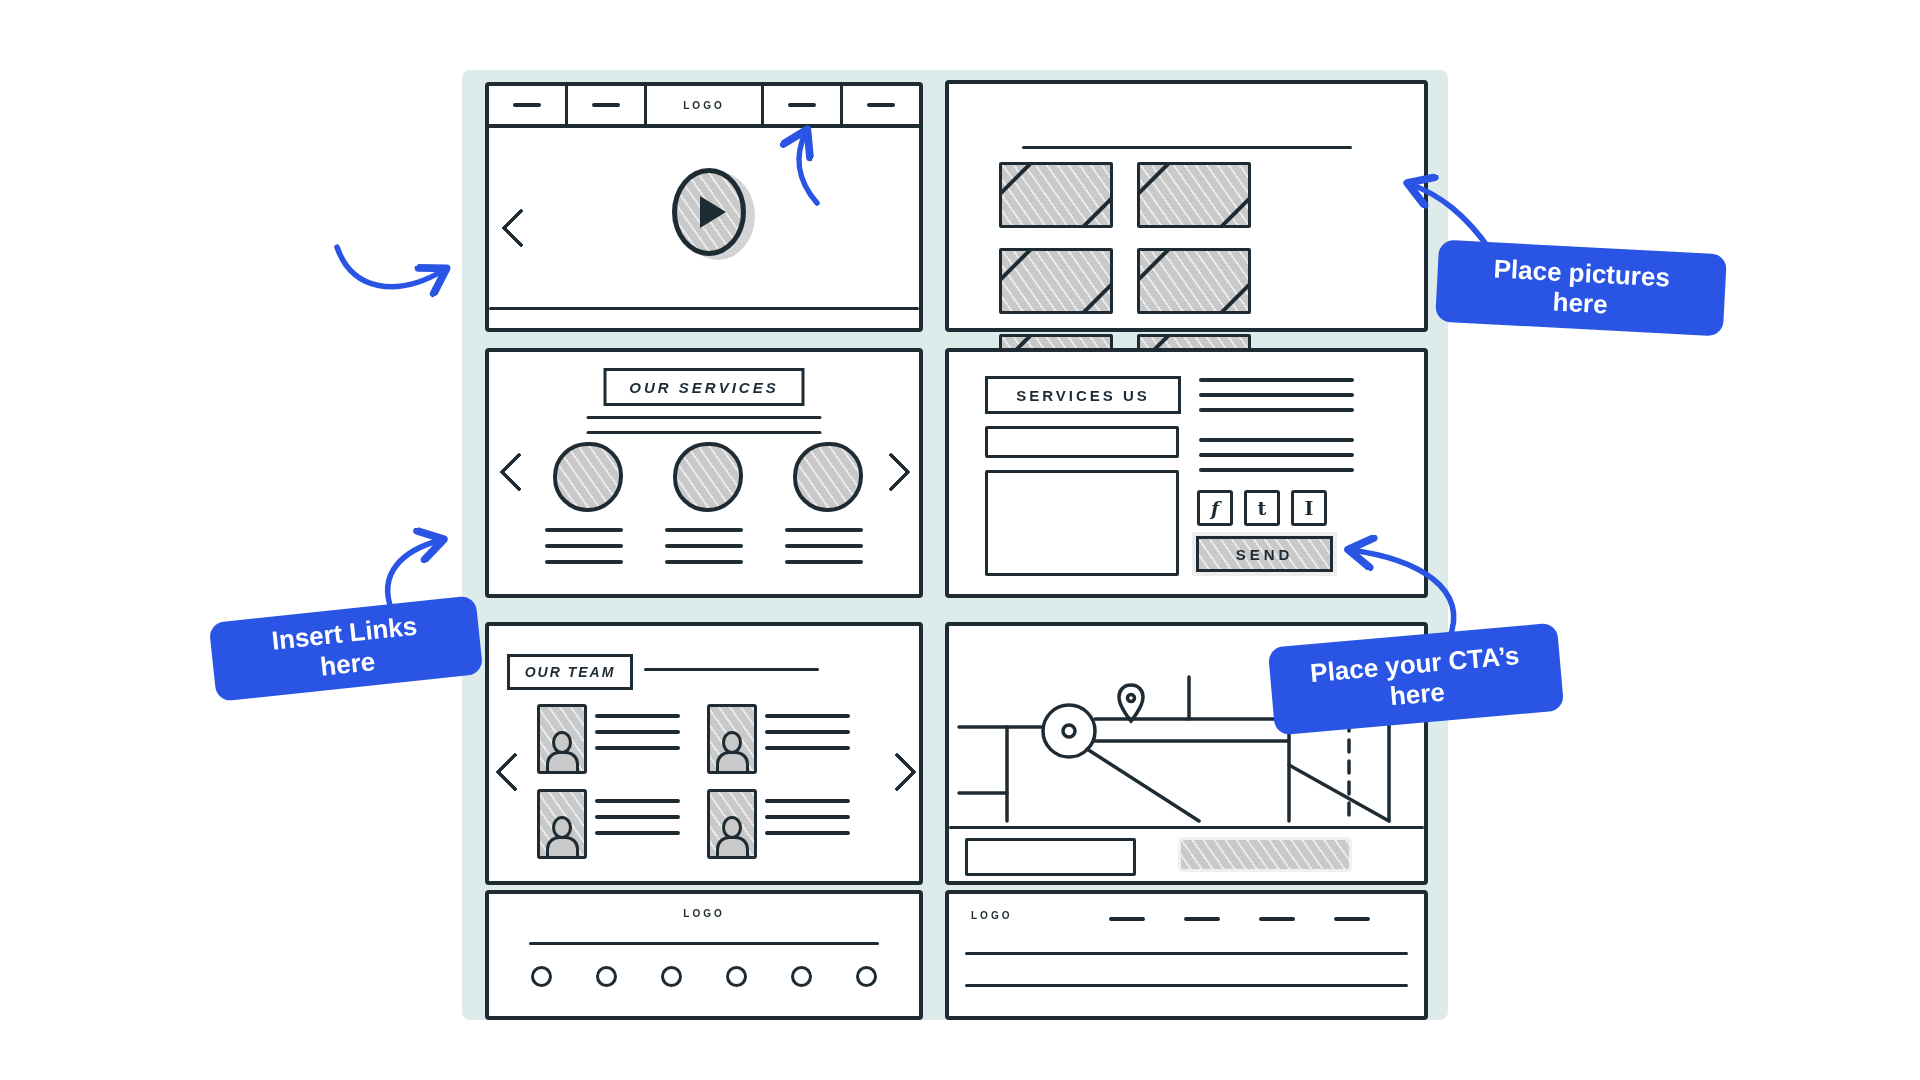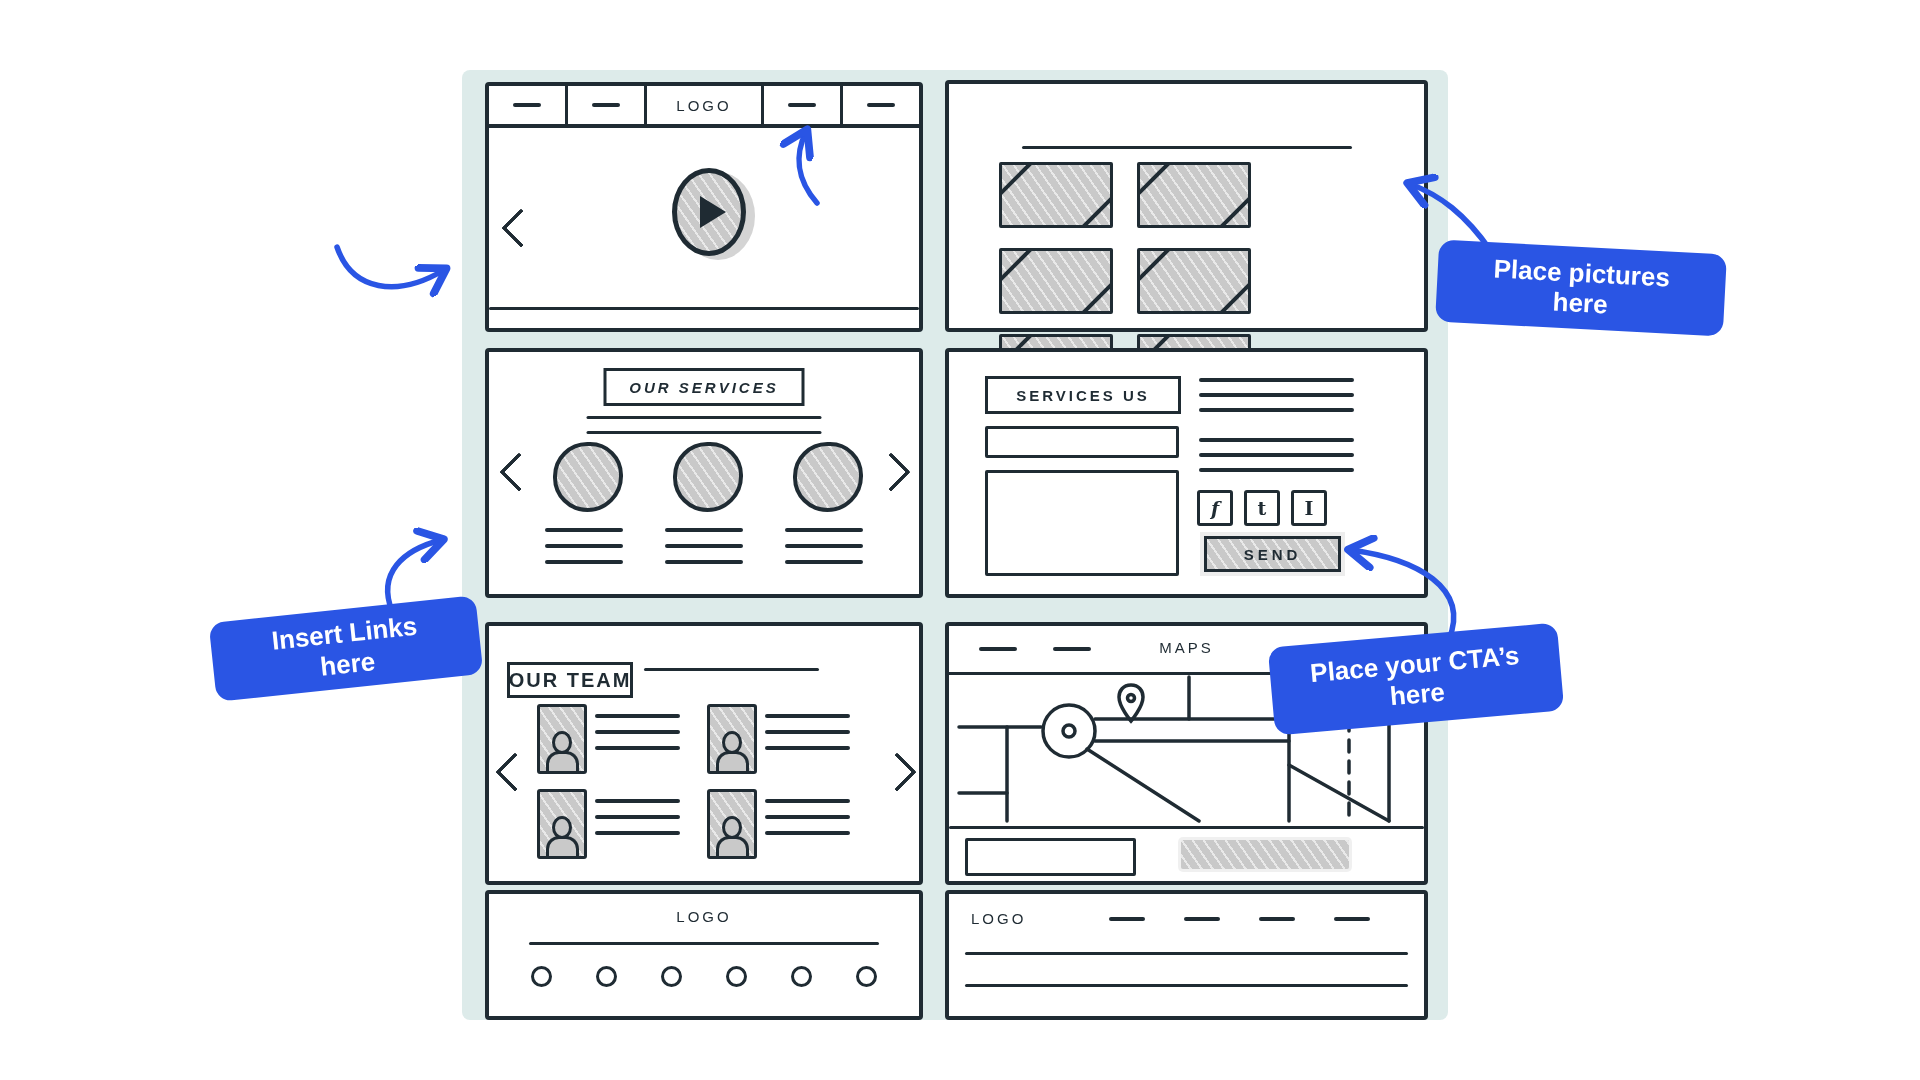--- a/index.html
+++ b/index.html
@@ -12,21 +12,21 @@
   .ln{position:absolute;background:var(--ink,#1f2b33);height:3px;border-radius:3px;}
   .dash{display:inline-block;width:34px;height:4px;background:var(--ink,#1f2b33);border-radius:3px;}
   .gray{background-color:var(--fill-gray,#c9c9c9);
         background-image:repeating-linear-gradient(55deg,transparent 0 7px,rgba(255,255,255,.6) 7px 9px);}
   .chev{position:absolute;width:24px;height:24px;border-left:4px solid var(--ink,#1f2b33);
         border-bottom:4px solid var(--ink,#1f2b33);border-radius:2px;background:transparent;}
   .chev.left{transform:rotate(45deg);} .chev.right{transform:rotate(225deg);}
   .wf-title{position:absolute;border:3px solid var(--ink,#1f2b33);background:#fff;display:flex;
             align-items:center;justify-content:center;font-weight:bold;letter-spacing:3px;
             font-size:15px;white-space:nowrap;}
-  .wf-text{font-weight:normal;letter-spacing:3px;font-size:15px;}
+  .wf-text{font-weight:bold;letter-spacing:3px;font-size:10px;}
   .navbar{position:absolute;left:0;top:0;right:0;height:38px;border-bottom:4px solid var(--ink,#1f2b33);display:flex;}
   .nav-cell{flex:1;display:flex;align-items:center;justify-content:center;border-right:3px solid var(--ink,#1f2b33);}
   .nav-cell.logo{flex:1.5;} .nav-cell:last-child{border-right:none;}
   .play-btn{position:absolute;width:64px;height:78px;border:5px solid var(--ink,#1f2b33);border-radius:50%;
             display:flex;align-items:center;justify-content:center;box-shadow:9px 4px 0 #d4d4d4;}
   .play-tri{width:0;height:0;border-left:26px solid var(--ink,#1f2b33);
             border-top:16px solid transparent;border-bottom:16px solid transparent;margin-left:8px;}
   .p-grid{position:absolute;left:50px;top:78px;width:372px;display:flex;flex-wrap:wrap;column-gap:24px;row-gap:20px;}
   .tile{position:relative;width:108px;height:60px;border:3px solid var(--ink,#1f2b33);border-radius:2px;overflow:hidden;}
   .tile .slash{position:absolute;height:4px;background:var(--ink,#1f2b33);width:74px;}
@@ -35,21 +35,21 @@
   .plus{position:absolute;inset:0;display:flex;align-items:center;justify-content:center;
         font-size:38px;font-weight:400;color:var(--ink,#1f2b33);}
   .circle{position:absolute;width:62px;height:62px;border:4px solid var(--ink,#1f2b33);border-radius:50% 48% 52% 50%;}
   .lines3{position:absolute;width:78px;height:40px;}
   .lines3 .ln{left:0;width:100%;height:4px;}
   .sicon{position:absolute;width:30px;height:30px;border:3px solid var(--ink,#1f2b33);border-radius:3px;
          display:flex;align-items:center;justify-content:center;background:#fff;
          font-family:"DejaVu Serif",serif;font-size:19px;font-weight:bold;color:var(--ink,#1f2b33);}
   .send-btn{position:absolute;border:3px solid var(--ink,#1f2b33);display:flex;align-items:center;justify-content:center;
             font-weight:bold;font-size:15px;letter-spacing:4px;color:var(--ink,#1f2b33);
-            box-shadow:0 0 0 4px rgba(0,0,0,.07);margin-left:8px;}
+            box-shadow:0 0 0 4px rgba(0,0,0,.07);}
   .tphoto{position:absolute;width:44px;height:64px;border:3px solid var(--ink,#1f2b33);border-radius:3px;overflow:hidden;}
   .person{position:absolute;inset:0;display:flex;flex-direction:column;align-items:center;justify-content:flex-end;}
   .p-head{width:14px;height:17px;border:3px solid var(--ink,#1f2b33);border-radius:50%;
           background:var(--fill-gray,#c9c9c9);margin-bottom:-3px;z-index:1;}
   .p-body{width:27px;height:17px;border:3px solid var(--ink,#1f2b33);border-bottom:none;
           border-radius:13px 13px 0 0;background:var(--fill-gray,#c9c9c9);}
   .fcircles{position:absolute;left:0;right:0;top:72px;display:flex;justify-content:center;gap:44px;}
   .fc{width:15px;height:15px;border:3px solid var(--ink,#1f2b33);border-radius:50%;background:#fff;}
   .label{position:absolute;background:var(--accent,#2a55e4);color:#fff;border-radius:15px;display:flex;
          flex-direction:column;justify-content:center;align-items:center;text-align:center;
@@ -175,21 +175,21 @@
       </div>
     <div class="sicon" style="left:342px;top:138px;">
         <span>I</span>
       </div>
     <div class="send-btn gray" style="left:247px;top:184px;width:131px;height:30px;">
       <span>SEND</span>
     </div>
   </div>
 
   <div class="card" style="left:485px;top:622px;width:430px;height:255px;">
-    <div class="wf-title" style="left:18px;top:36px;width:120px;height:30px;font-size:20px;letter-spacing:2px;">
+    <div class="wf-title" style="left:18px;top:28px;width:120px;height:30px;font-size:14px;letter-spacing:2px;font-style:italic;">
       <span>OUR TEAM</span>
     </div>
     <div class="ln" style="left:155px;top:42px;width:175px;"></div>
     <span class="chev left" style="left:12px;top:132px;"></span>
     <span class="chev right" style="left:394px;top:132px;"></span>
 
     <div class="tphoto gray" style="left:48px;top:78px;">
       <span class="person">
           <span class="p-head"></span>
           <span class="p-body"></span>
@@ -229,25 +229,20 @@
         </span>
     </div>
     <div class="lines3" style="left:276px;top:173px;width:85px;">
       <span class="ln" style="top:0;height:4px;"></span>
         <span class="ln" style="top:16px;height:4px;"></span>
         <span class="ln" style="top:32px;height:4px;"></span>
     </div>
   </div>
 
   <div class="card" style="left:945px;top:622px;width:475px;height:255px;">
-    <div class="m-head">
-      <span class="dash" style="position:absolute;left:30px;top:21px;width:38px;"></span>
-      <span class="dash" style="position:absolute;left:104px;top:21px;width:38px;"></span>
-      <span class="wf-text" style="position:absolute;left:50%;top:13px;transform:translateX(-50%);">MAPS</span>
-    </div>
     <svg class="map-svg" style="position:absolute;left:0;top:49px;" width="467" height="150" viewBox="0 0 467 150">
       <line x1="10" y1="52" x2="92" y2="52"></line>
       <line x1="10" y1="118" x2="58" y2="118"></line>
       <line x1="58" y1="52" x2="58" y2="146"></line>
       <circle cx="120" cy="56" r="26" fill="#fff"></circle>
       <circle cx="120" cy="56" r="6" fill="#fff"></circle>
       <line x1="146" y1="44" x2="460" y2="44"></line>
       <line x1="146" y1="66" x2="340" y2="66"></line>
       <line x1="240" y1="2" x2="240" y2="44"></line>
       <line x1="340" y1="2" x2="340" y2="146"></line>

